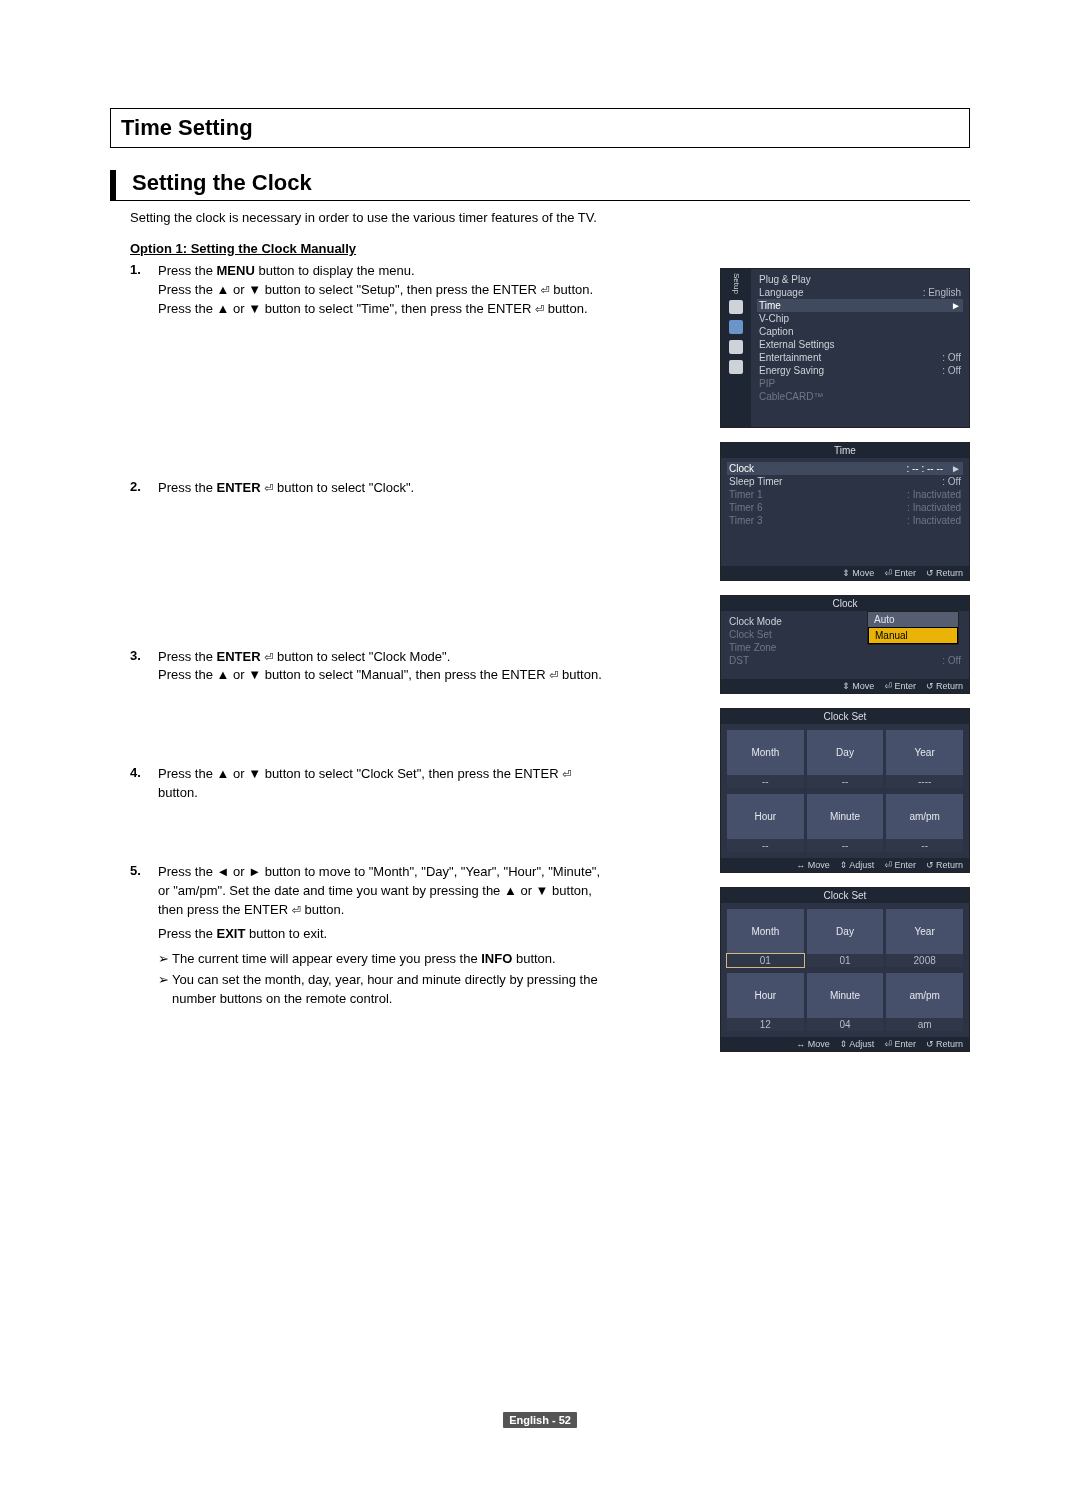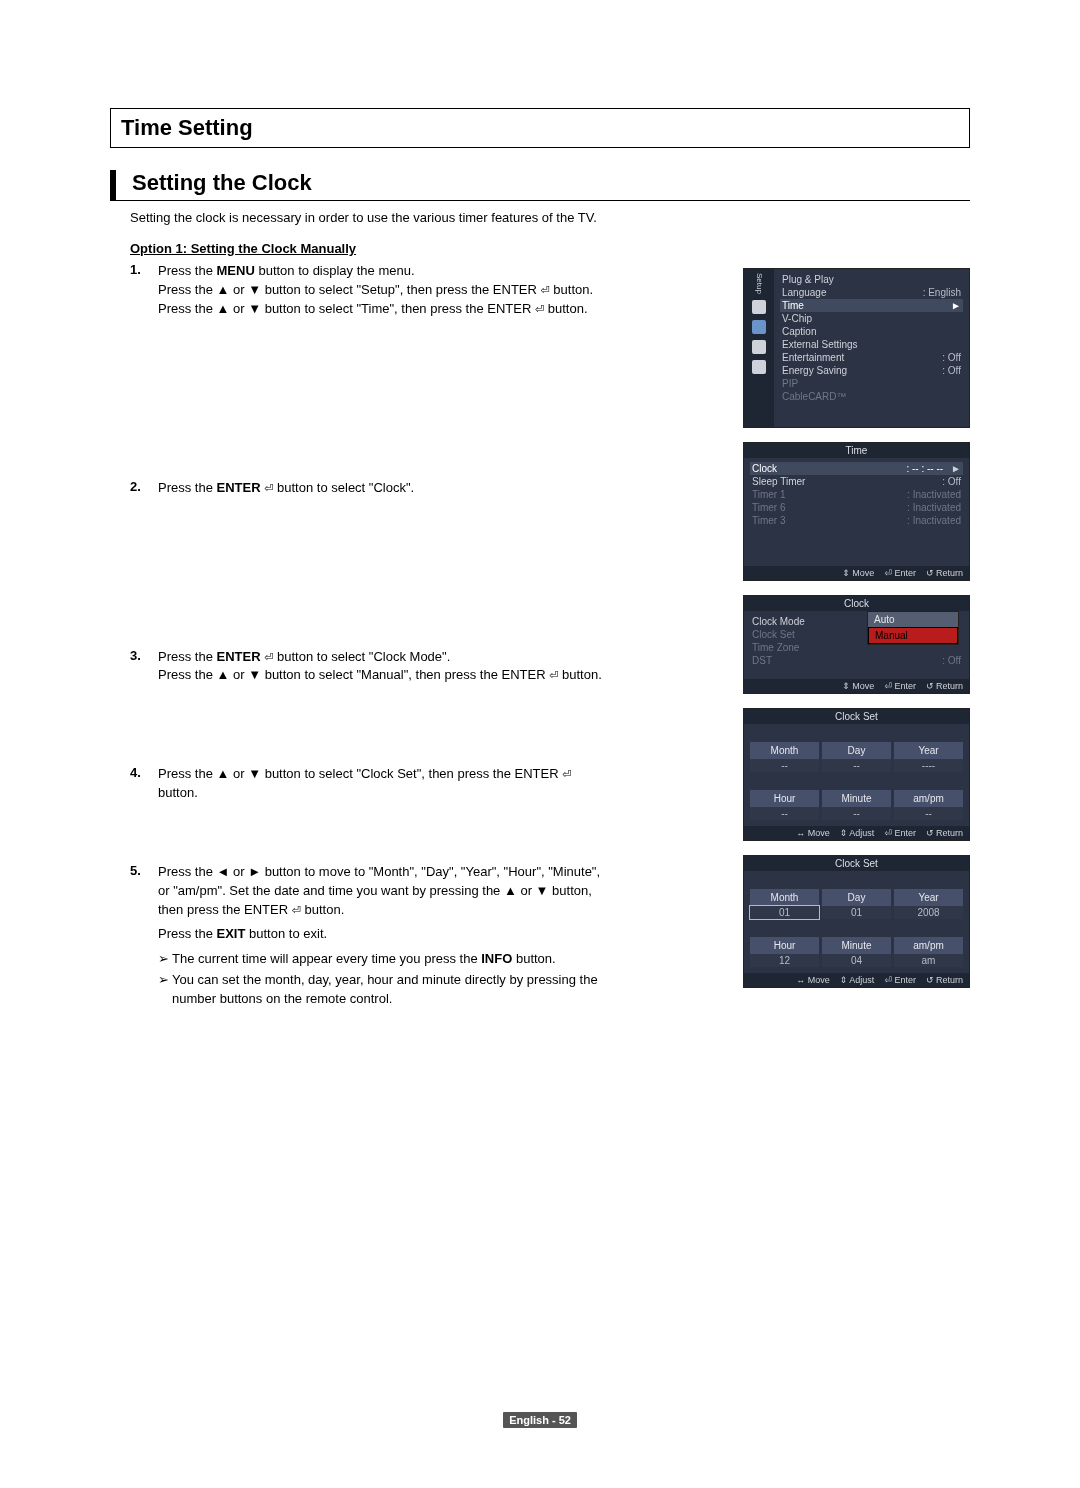--- a/index.html
+++ b/index.html
@@ -83,21 +83,21 @@
   .arrows .bullet {
     width: 14px;
     flex: 0 0 14px;
   }
 
   
   .osd {
     position: absolute;
     right: 0;
     top: 160px;
-    width: 227px;
+    width: 250px;
     font-size: 10px;
     color: #cfd2d8;
   }
   .panel {
     background: #2b3344;
     border: 1px solid #222;
     margin-bottom: 14px;
   }
   .panel-header {
     background: #1e2533;
@@ -170,41 +170,40 @@
     background: #555e70;
     border: 1px solid #222;
     width: 90px;
     font-size: 10px;
   }
   .popup .opt {
     padding: 2px 6px;
     color: #e6e8ee;
   }
   .popup .opt.sel {
-    background: #b91c1c;
+    background: #eab308;
     color: #000;
     border: 1px solid #000;
   }
 
   
   .cs-grid {
     display: grid;
     grid-template-columns: 1fr 1fr 1fr;
     gap: 3px;
     padding: 6px;
   }
   .cs-cell {
     text-align: center;
     font-size: 10px;
   }
   .cs-label {
     background: #47506a;
     color: #e6e8ee;
-    padding: 3px 0;
-    margin-top: 12px;
+    padding: 17px 0;
   }
   .cs-val {
     background: #2f3749;
     color: #b7bcc9;
     padding: 1px 0;
   }
   .cs-val.outline {
     outline: 1px solid #d6b87a;
   }
 

